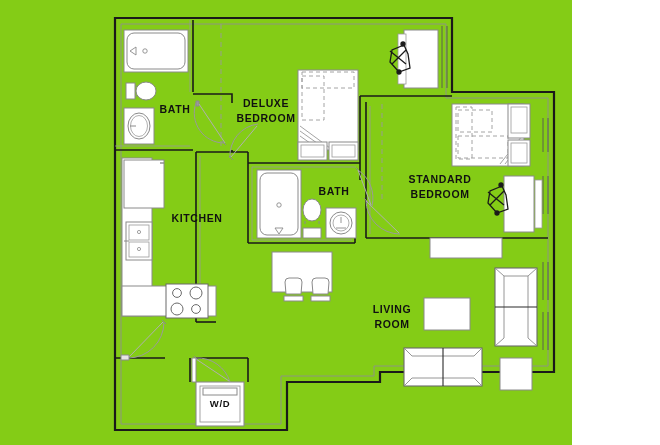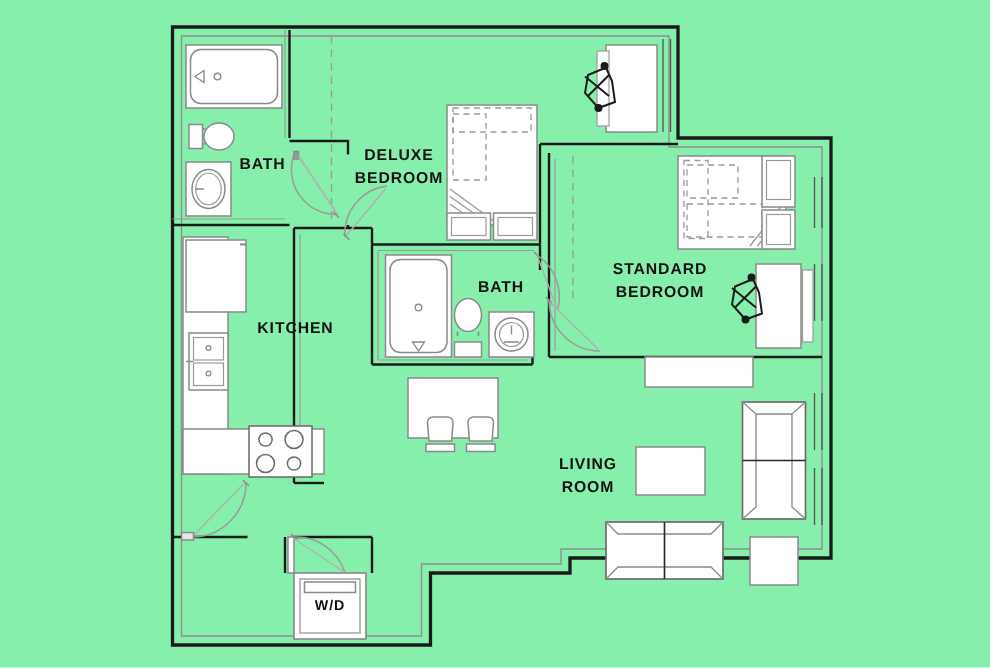--- a/index.html
+++ b/index.html
@@ -8,23 +8,23 @@
     background: #ffffff;
   }
   body {
     width: 660px;
     height: 445px;
     font-family: "Liberation Sans", sans-serif;
     overflow: hidden;
   }
   #floorplan-root {
     position: relative;
-    width: 660px;
+    width: 572px;
     height: 445px;
-    background: #86efac;
+    background: #84cc16;
   }
   svg.plan {
     display: block;
     width: 660px;
     height: 445px;
   }
   .room-label {
     font-family: "Liberation Sans", sans-serif;
     font-weight: bold;
     font-size: 10.5px;

